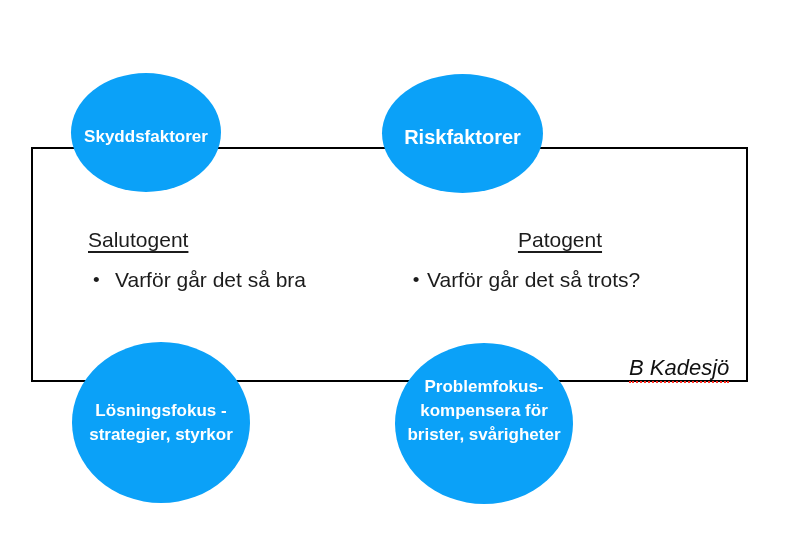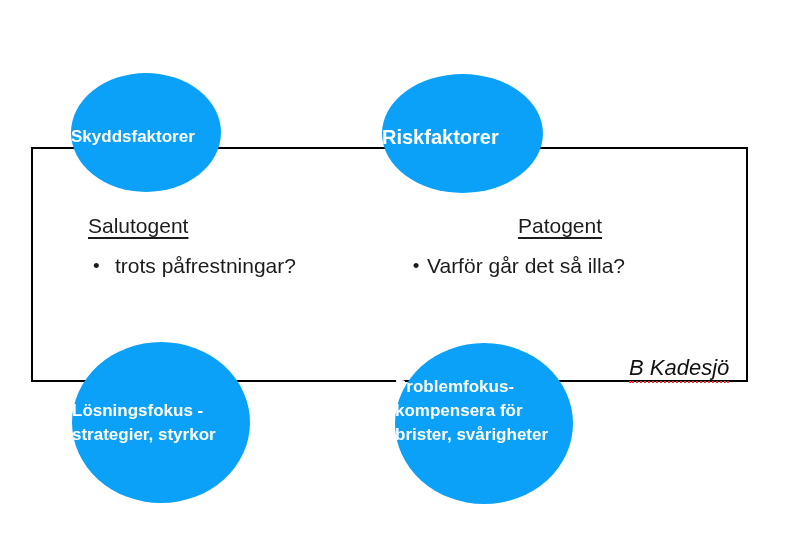--- a/index.html
+++ b/index.html
@@ -18,21 +18,21 @@
     border:2px solid var(--frame-border, #000);
     background:transparent;
   }
   .bubble {
     position:absolute;
     border-radius:50%;
     background:var(--bubble-blue, #0ba1f8);
     color:var(--bubble-text, #ffffff);
     font-weight:700;
     display:flex; flex-direction:column;
-    align-items:flex-start; justify-content:center;
+    align-items:center; justify-content:center;
     text-align:center;
     box-sizing:border-box;
   }
   .bubble .line { display:block; }
   #bubble-tl { left:71px;  top:73px;  width:150px; height:119px; font-size:17px; padding-top:8px; }
   #bubble-tr { left:382px; top:74px;  width:161px; height:119px; font-size:20px; padding-top:8px; }
   #bubble-bl { left:72px;  top:342px; width:178px; height:161px; font-size:17px; line-height:24px; }
   #bubble-br { left:395px; top:343px; width:178px; height:161px; font-size:17px; line-height:24px; padding-bottom:26px; }
 
   .col {
@@ -41,20 +41,21 @@
   }
   .col-left  { left:88px;  top:212px; width:280px; }
   .col-right { left:400px; top:212px; width:320px;text-align:center; }
   .heading {
     font-size:21px;
     line-height:28px;
     text-decoration:underline;
     text-decoration-thickness:1.5px;
     text-underline-offset:4px;
     margin-bottom:9px;
+    margin-top:14px;
   }
   .bullet-row {
     display:flex;
     align-items:flex-start;
     font-size:21px;
     line-height:33px;
     padding-left:5px;
   }
   .bullet-glyph {
     flex:0 0 22px;
@@ -81,31 +82,31 @@
 
 <div class="slide">
 
   <div class="frame"></div>
 
   <div class="col col-left">
     <div class="heading">Salutogent</div>
     <div class="bullet-row">
       <span class="bullet-glyph">•</span>
       <span class="bullet-text">
-        <span class="line">trots påfrestningar?</span>
+        <span class="line">Varför går det så bra</span>
       </span>
     </div>
   </div>
 
   <div class="col col-right">
     <div class="heading">Patogent</div>
     <div class="bullet-row">
       <span class="bullet-glyph">•</span>
       <span class="bullet-text">
-        <span class="line">Varför går det så illa?</span>
+        <span class="line">Varför går det så trots?</span>
       </span>
     </div>
   </div>
 
   <div class="bubble" id="bubble-tl">
     <span class="line">Skyddsfaktorer</span>
   </div>
 
   <div class="bubble" id="bubble-tr">
     <span class="line">Riskfaktorer</span>

